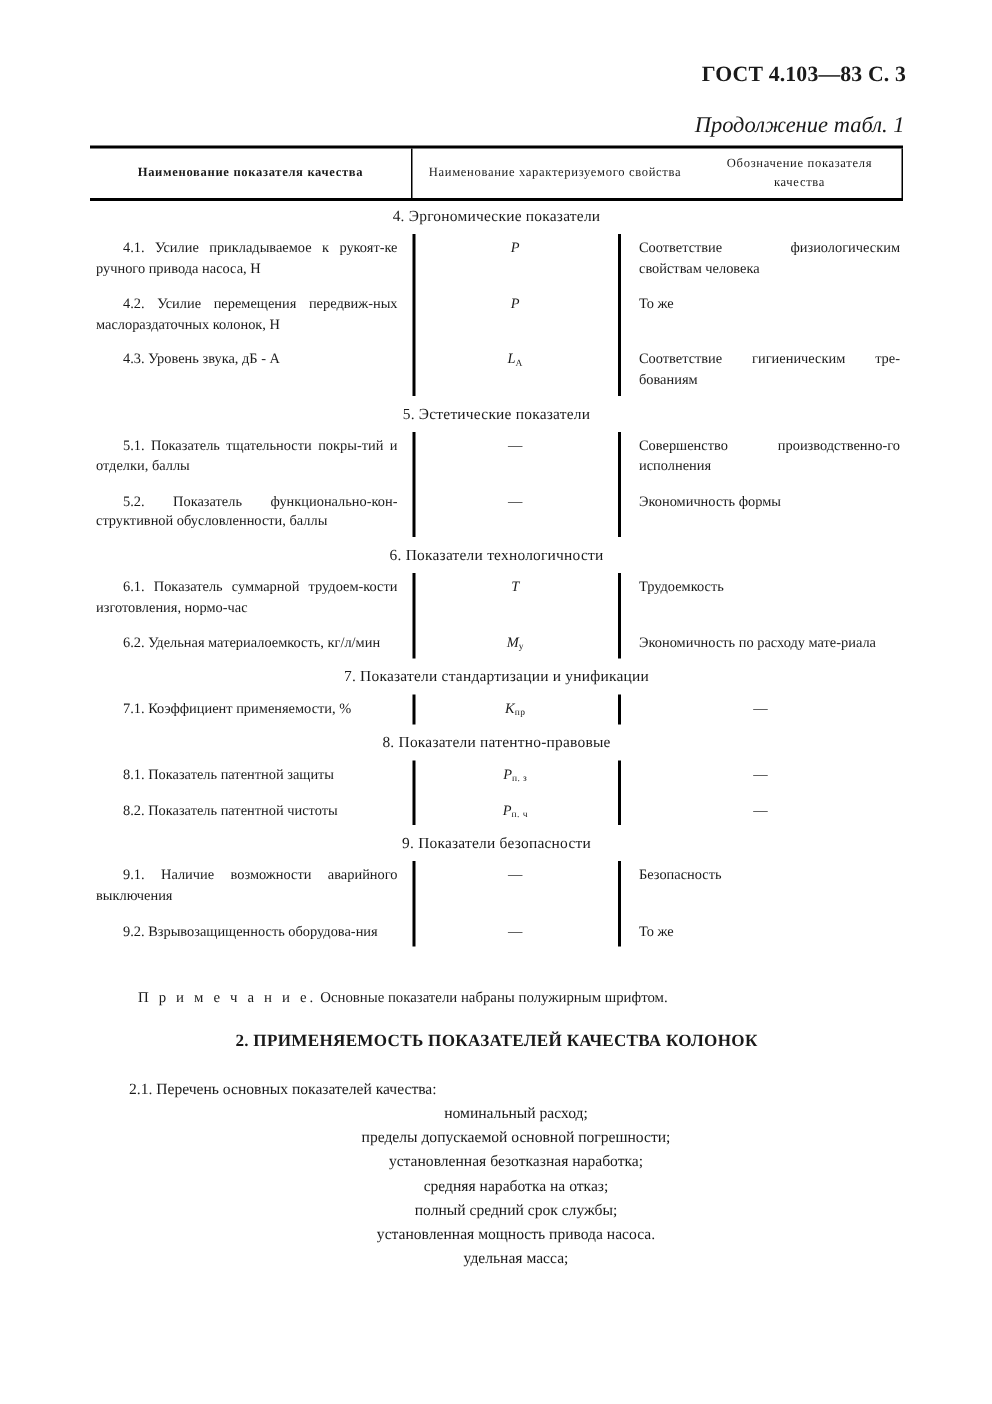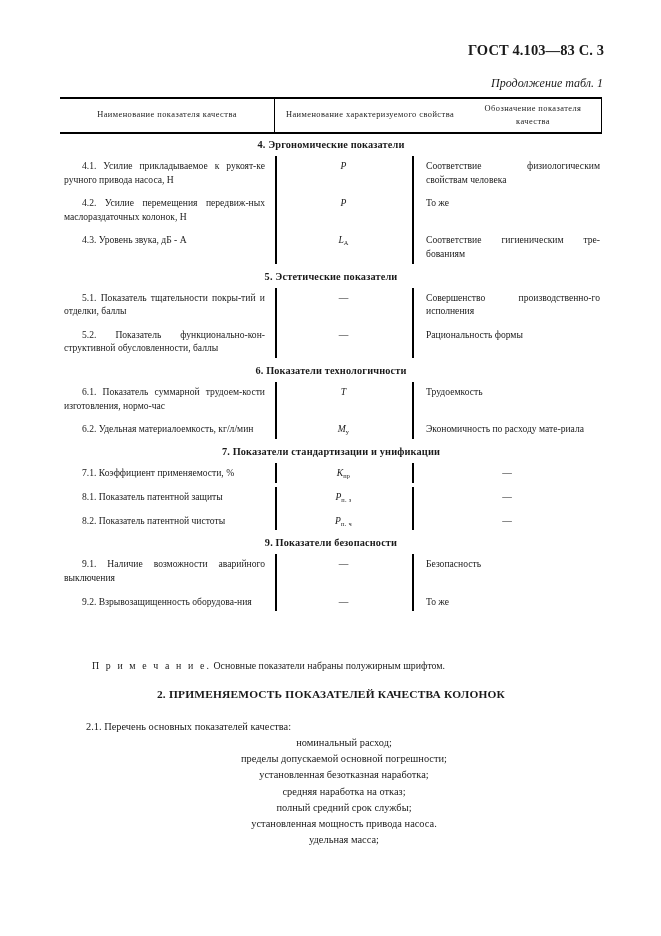--- a/index.html
+++ b/index.html
@@ -28,21 +28,21 @@
     right: 57px;
     font-size: 14.5px;
     font-weight: bold;
     letter-spacing: 0.1px;
     white-space: nowrap;
   }
   .table-continued {
     position: absolute;
     top: 76px;
     right: 58px;
-    font-size: 12px;
+    font-size: 15px;
     font-style: italic;
     white-space: nowrap;
   }
 
   
   .table-wrap {
     position: absolute;
     left: 60px;
     top: 97px;
     width: 542px;
@@ -58,28 +58,28 @@
     display: flex;
     align-items: center;
     justify-content: center;
     text-align: center;
     font-size: 8.4px;
     line-height: 1.45;
     letter-spacing: 0.45px;
     padding: 2px 6px;
     box-sizing: border-box;
   }
-  .th-1 { width: 215px; border-right: 1.4px solid #000; }
+  .th-1 { width: 215px; border-right: 1.4px solid #000; font-weight: bold; }
   .th-2 { width: 137px; border-right: 1.4px solid #000; }
   .th-3 { flex: 1; }
 
   .section-title {
     text-align: center;
     font-size: 10.3px;
-    font-weight: bold;
+    font-weight: normal;
     letter-spacing: 0.15px;
     padding: 5px 0 4px 0;
   }
 
   .rows {
     position: relative;
   }
   
   .grp {
     position: relative;
@@ -213,21 +213,21 @@
         <div class="section-title">5.  Эстетические показатели</div>
         <div class="grp">
           <div class="row">
             <div class="cell c1">5.1.  Показатель тщательности покры-тий и отделки, баллы</div>
             <div class="cell c2 plain">—</div>
             <div class="cell c3">Совершенство производственно-го исполнения</div>
           </div>
           <div class="row">
             <div class="cell c1">5.2.  Показатель функционально-кон-структивной обусловленности, баллы</div>
             <div class="cell c2 plain">—</div>
-            <div class="cell c3">Рациональность формы</div>
+            <div class="cell c3">Экономичность формы</div>
           </div>
         </div>
         <div class="section-title">6.  Показатели технологичности</div>
         <div class="grp">
           <div class="row">
             <div class="cell c1">6.1.  Показатель суммарной трудоем-кости изготовления, нормо-час</div>
             <div class="cell c2"><span class="var">T</span></div>
             <div class="cell c3">Трудоемкость</div>
           </div>
           <div class="row">
@@ -237,20 +237,21 @@
           </div>
         </div>
         <div class="section-title">7.  Показатели стандартизации и унификации</div>
         <div class="grp">
           <div class="row">
             <div class="cell c1">7.1.  Коэффициент применяемости, %</div>
             <div class="cell c2"><span class="var">K</span><sub>пр</sub></div>
             <div class="cell c3 center-dash">—</div>
           </div>
         </div>
+        <div class="section-title">8.  Показатели патентно-правовые</div>
         <div class="grp">
           <div class="row">
             <div class="cell c1">8.1.  Показатель патентной защиты</div>
             <div class="cell c2"><span class="var">P</span><sub>п. з</sub></div>
             <div class="cell c3 center-dash">—</div>
           </div>
           <div class="row">
             <div class="cell c1">8.2.  Показатель патентной чистоты</div>
             <div class="cell c2"><span class="var">P</span><sub>п. ч</sub></div>
             <div class="cell c3 center-dash">—</div>

